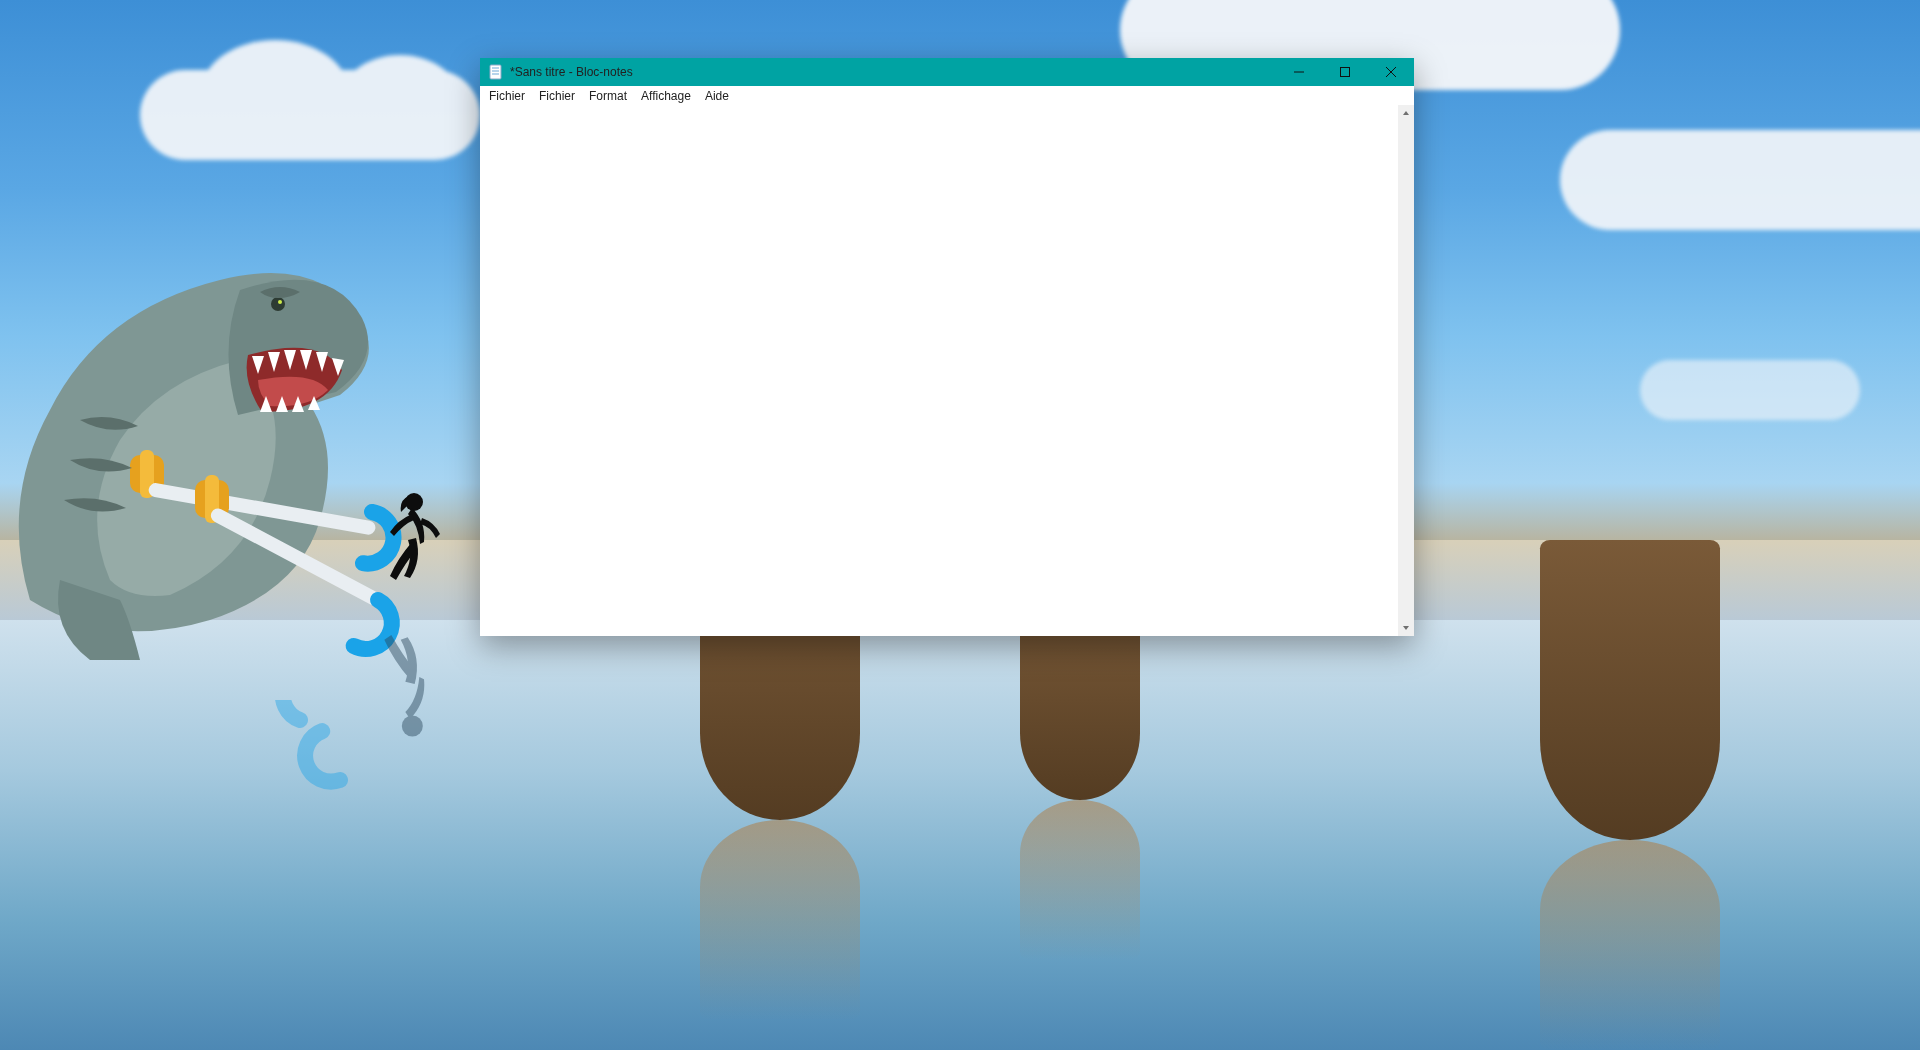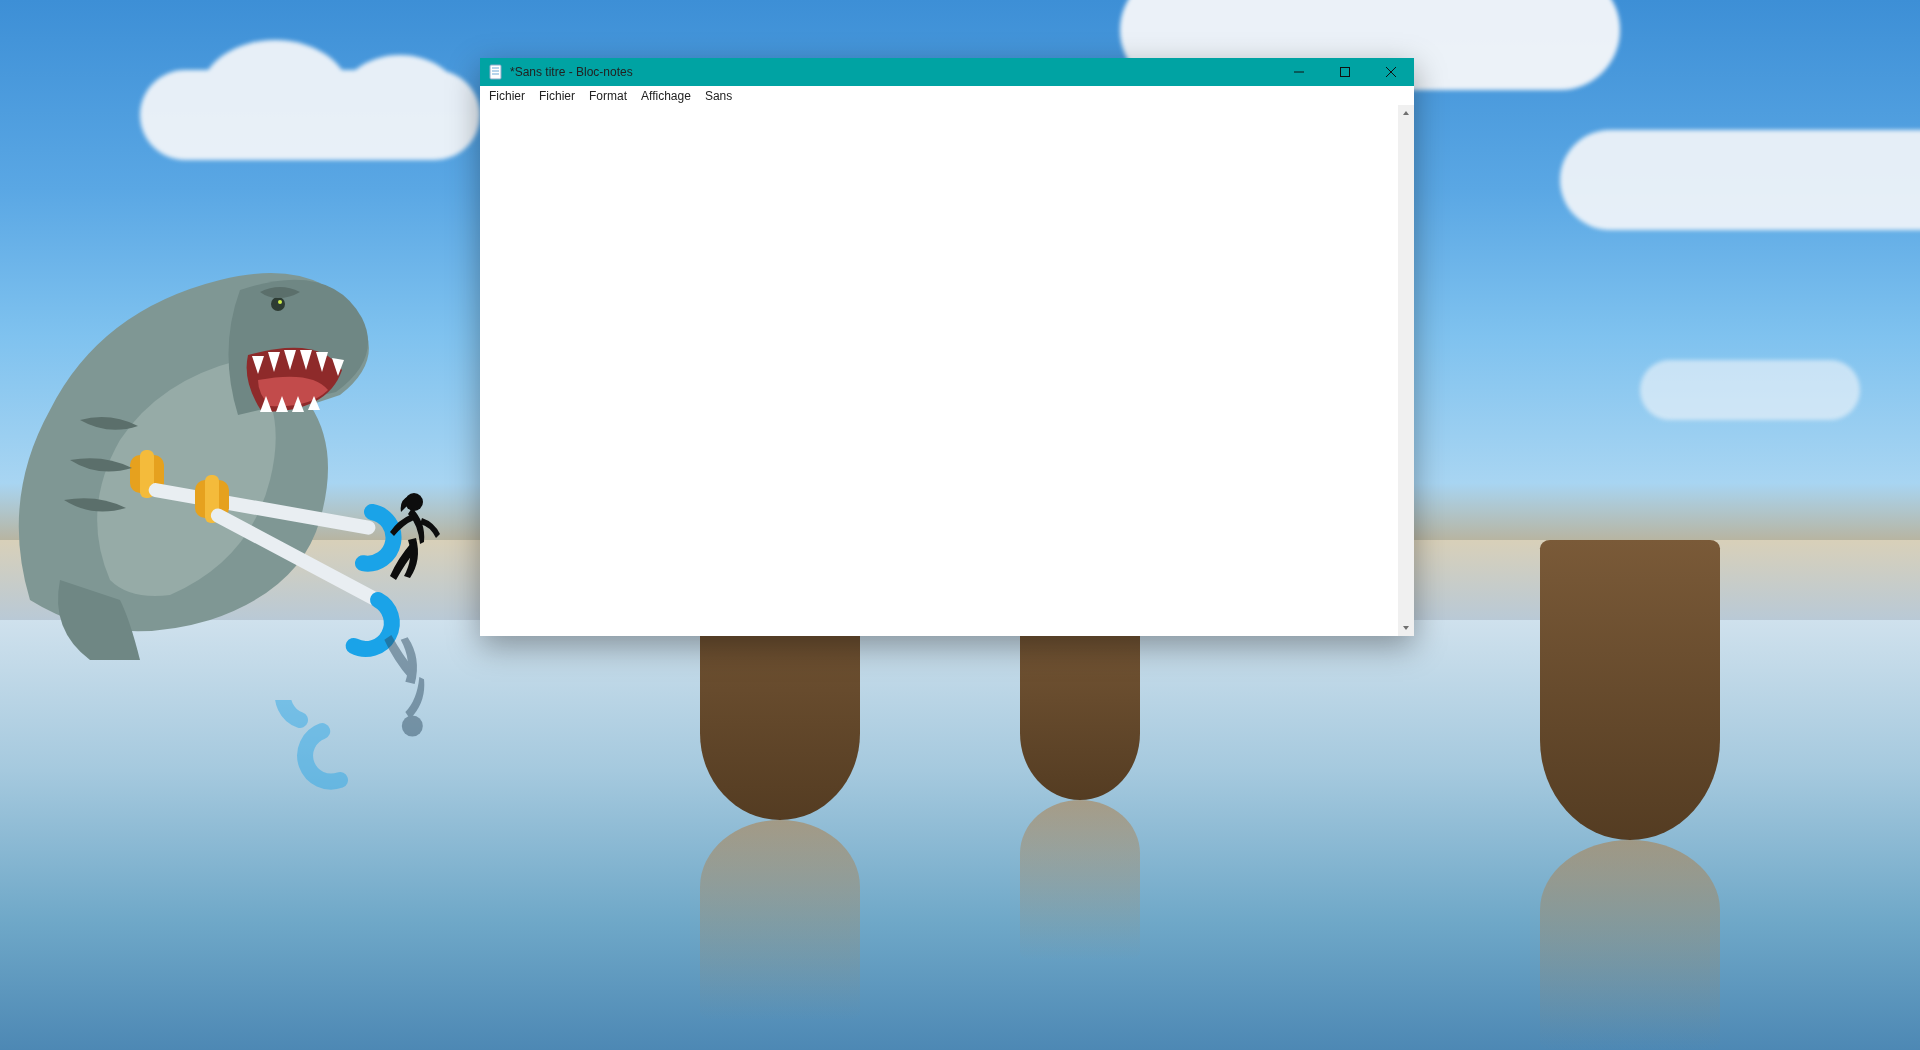--- a/index.html
+++ b/index.html
@@ -205,21 +205,21 @@
             <line x1="10" y1="0" x2="0" y2="10" stroke="currentColor" stroke-width="1"></line>
           </svg>
       </div>
     </div>
 
     <div class="menubar">
       <div class="menuitem">Fichier</div>
       <div class="menuitem">Fichier</div>
       <div class="menuitem">Format</div>
       <div class="menuitem">Affichage</div>
-      <div class="menuitem">Sans</div>
+      <div class="menuitem">Aide</div>
     </div>
 
     <div class="editor-wrap">
       <textarea class="editor" spellcheck="false" style=""></textarea>
       <div class="vscroll">
         <div class="arrow up">
           <svg width="8" height="8" viewBox="0 0 8 8">
               <polygon points="4,2 7,6 1,6" fill="#707070"></polygon>
             </svg>
         </div>

